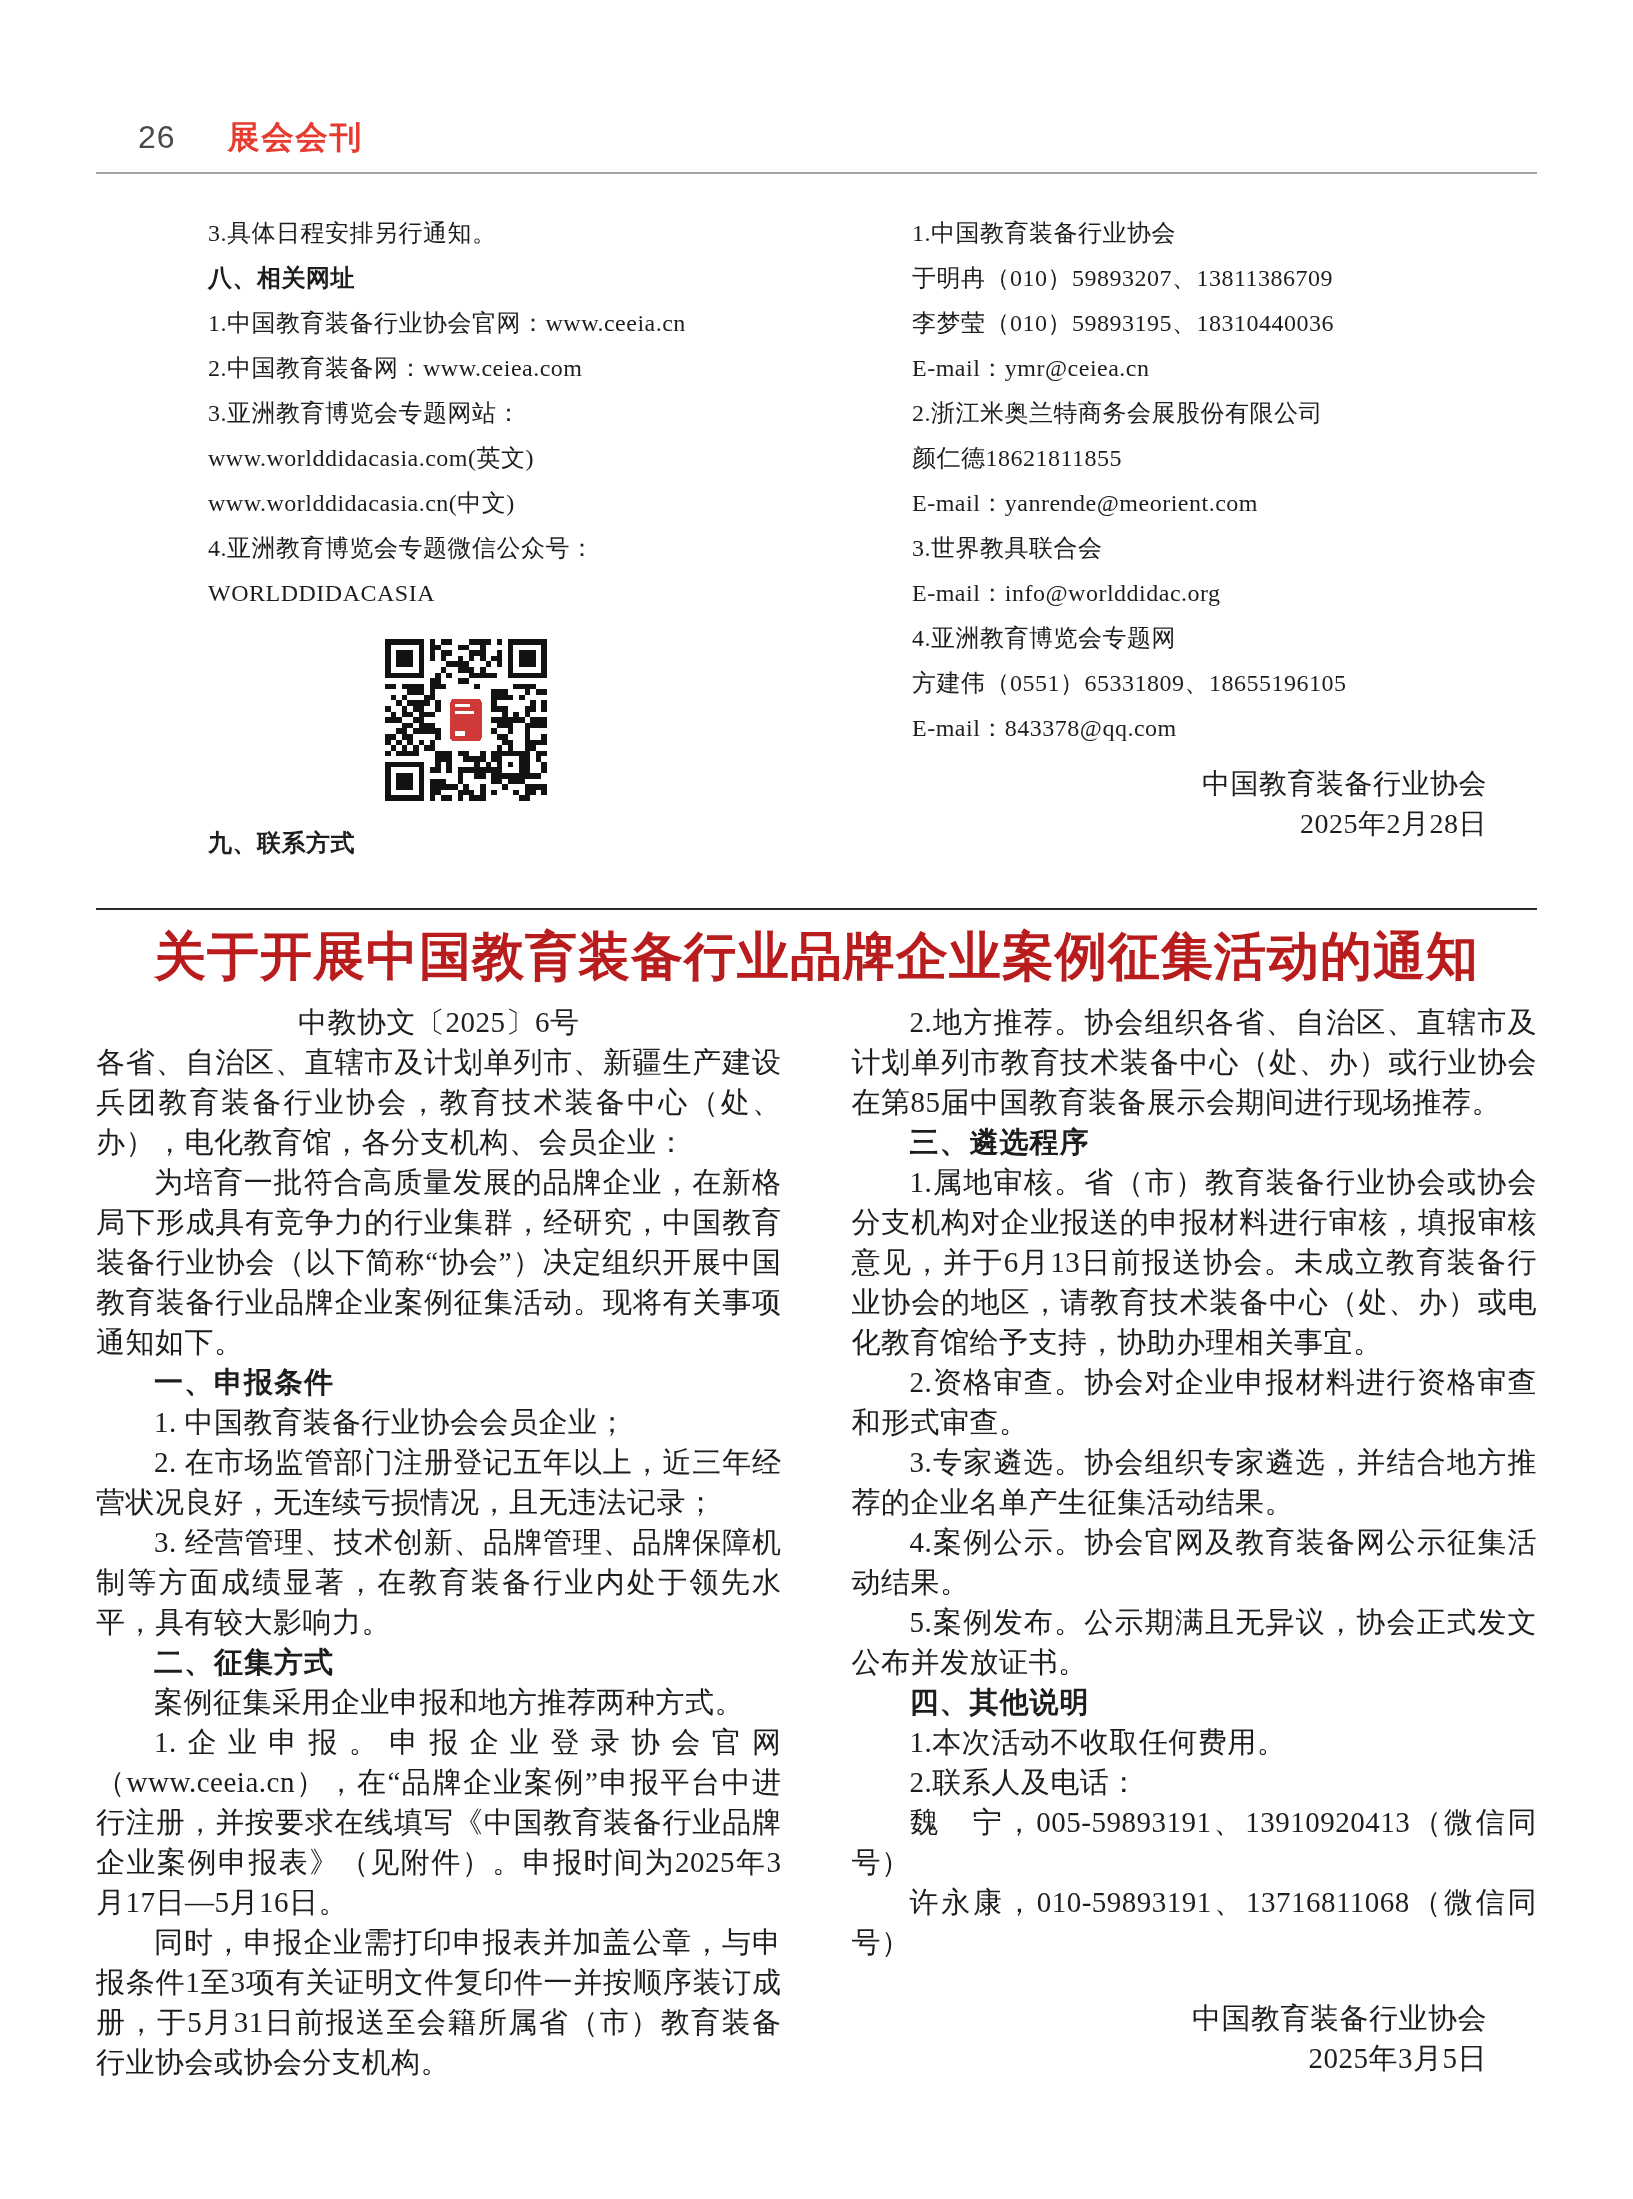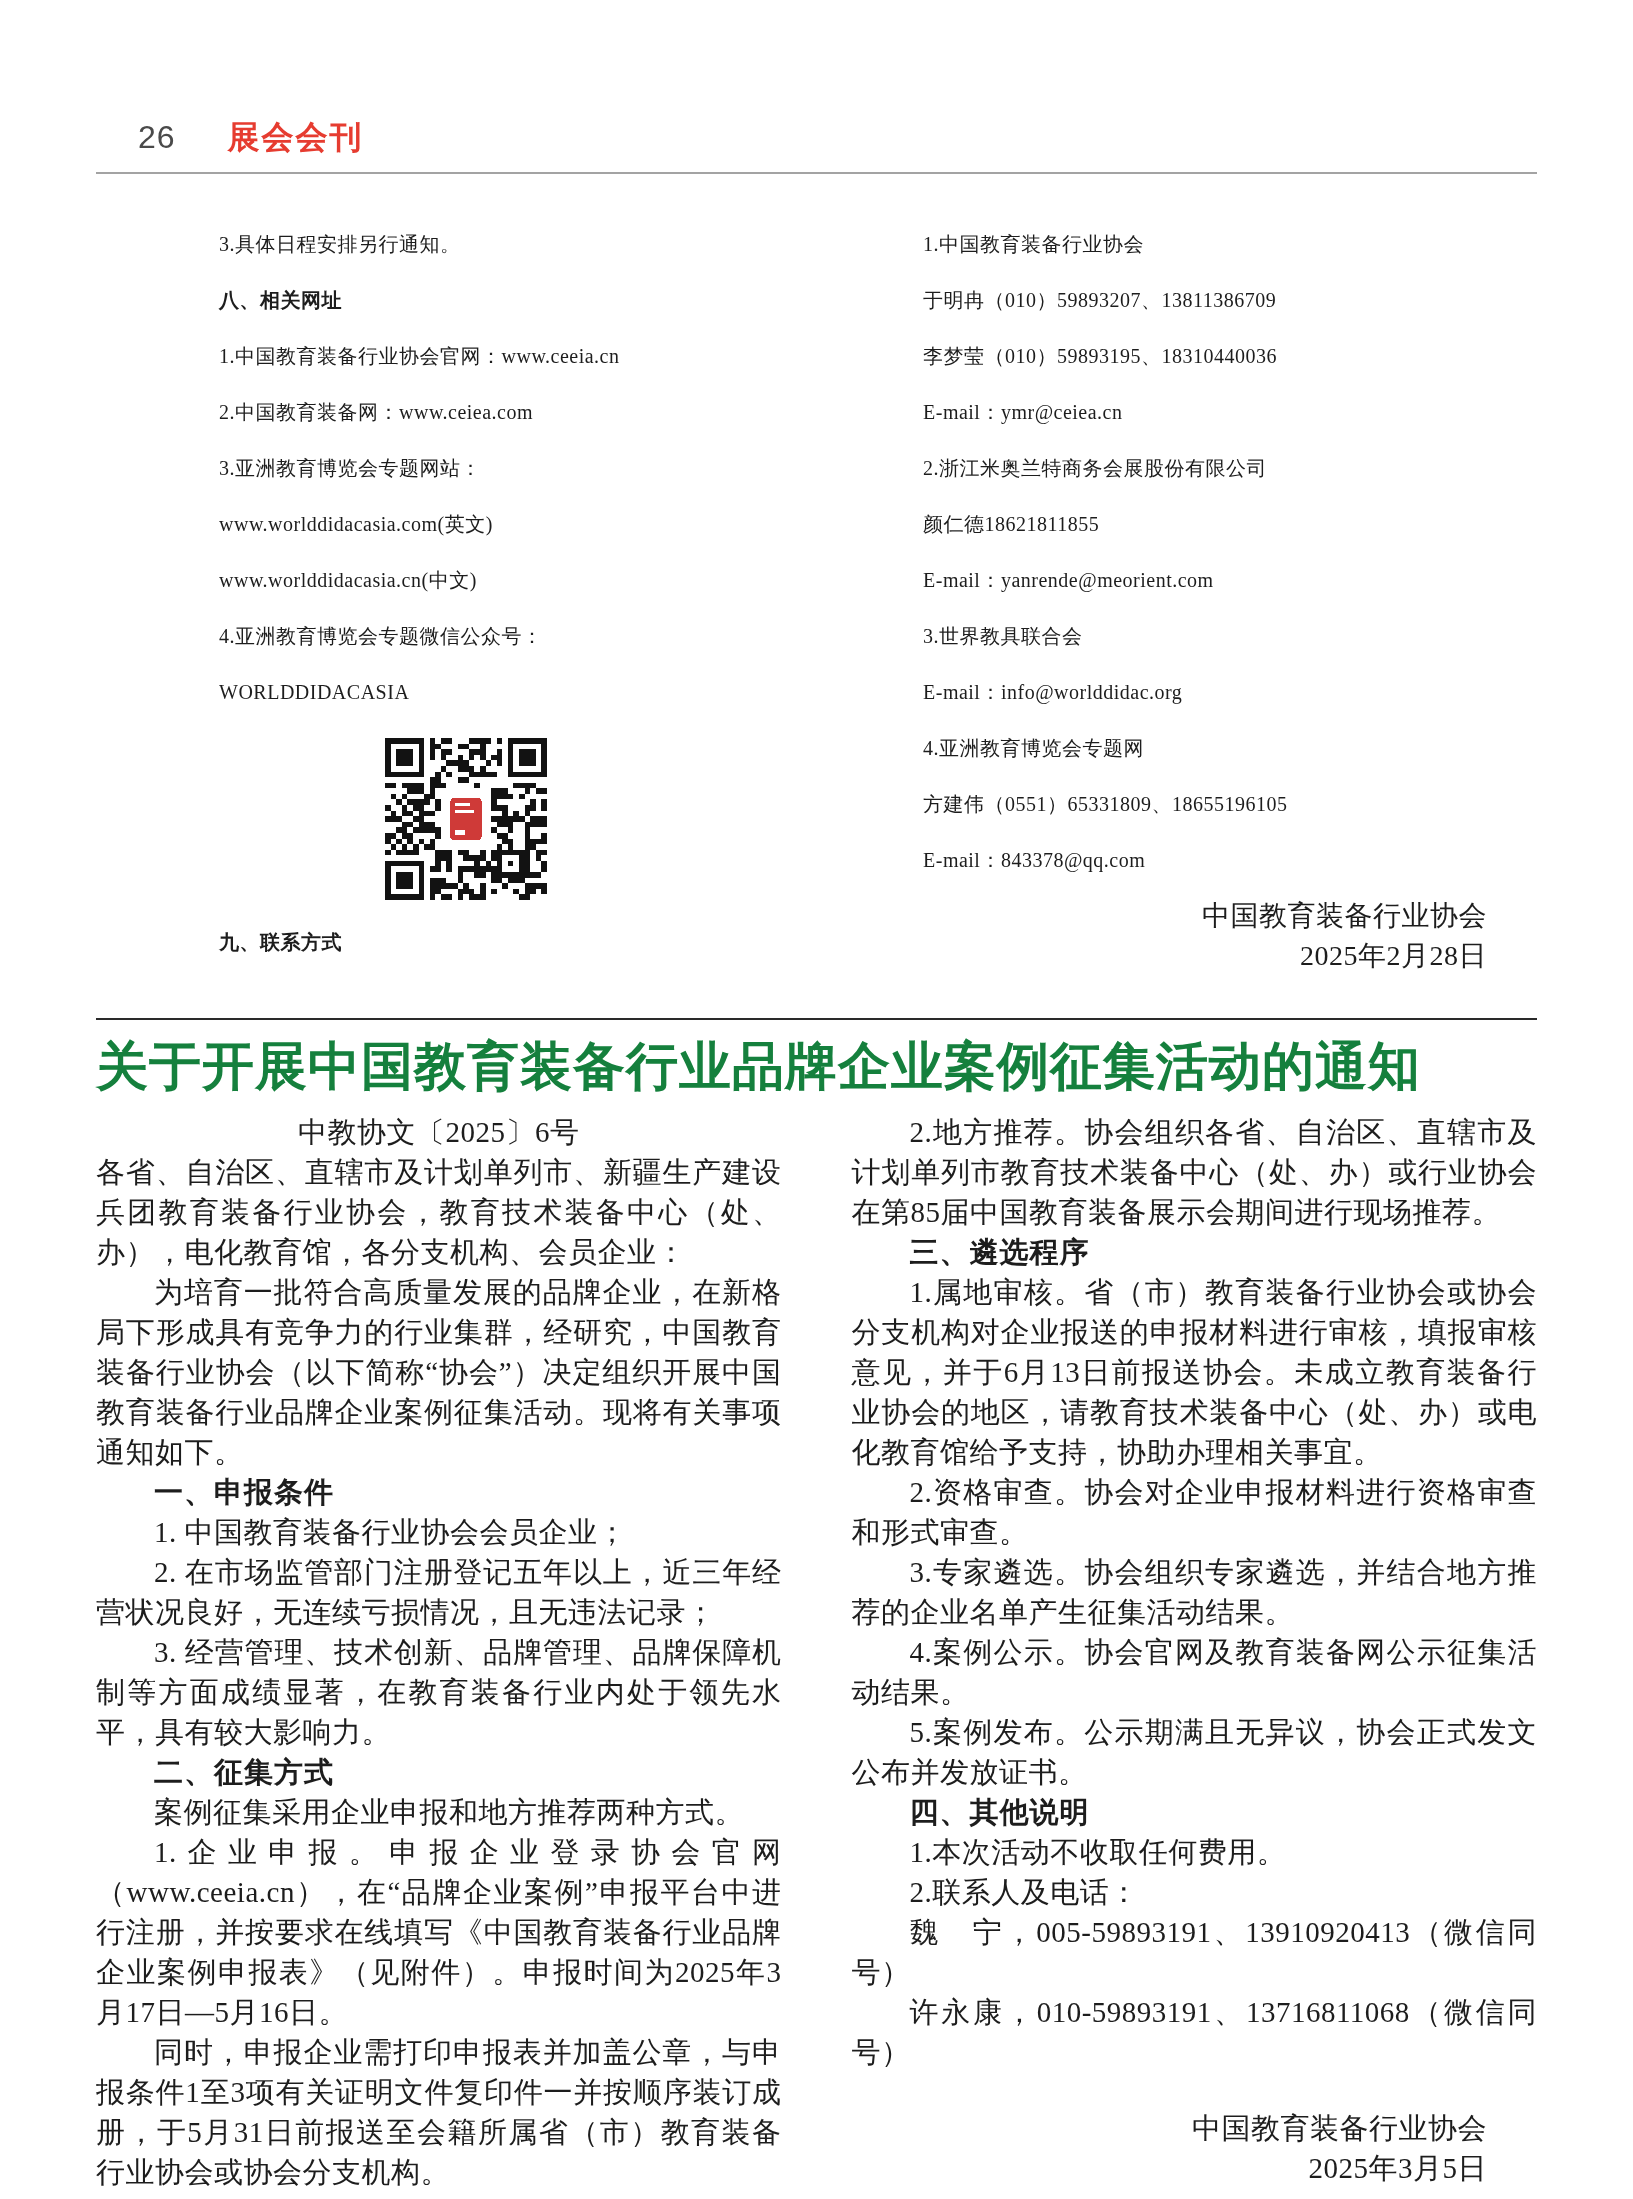--- a/index.html
+++ b/index.html
@@ -23,37 +23,37 @@
     font-size:32px;color:#4a4a4a;letter-spacing:1px;
   }
   .journal-label{
     font-family:"Liberation Sans","DejaVu Sans",sans-serif;
     font-size:32px;font-weight:700;color:#e63c30;letter-spacing:2px;
   }
   
   .top-grid{display:flex;margin:34px 96px 0 96px;}
   .top-left{width:660px;padding-left:107px;box-sizing:border-box;flex:none;}
   .top-right{flex:1;padding-left:151px;box-sizing:border-box;}
-  .top-grid p{margin:16px;font-size:20px;line-height:40px;letter-spacing:.5px;white-space:nowrap;}
+  .top-grid p{margin:5px;font-size:24px;line-height:40px;letter-spacing:.5px;white-space:nowrap;}
   .st-bold{font-weight:700;font-family:"Liberation Sans","DejaVu Sans",sans-serif;letter-spacing:2px;}
   .qr-wrap{margin:26px 0 22px 182px;width:162px;height:162px;}
   .qr-wrap svg{display:block;width:162px;height:162px;}
   .contact-heading{
     margin:0;font-size:28px;line-height:40px;font-weight:700;
     font-family:"Liberation Sans","DejaVu Sans",sans-serif;letter-spacing:2px;
   }
   .sig{margin-top:16px;text-align:right;padding-right:50px;}
   .sig p{margin:0;font-size:28px;line-height:40px;}
   
   .section-divider{margin:40px 96px 0 96px;border:none;border-top:2px solid #2a2a2a;height:0;}
   .notice-title{
     margin:14px 96px 0 96px;
     font-family:"Liberation Sans","DejaVu Sans",sans-serif;
     font-size:52px;line-height:64px;font-weight:700;
-    text-align:left;letter-spacing:1px;color:#15803d;
+    text-align:center;letter-spacing:1px;color:#b91c1c;
     white-space:nowrap;
   }
   
   .body-grid{display:flex;gap:70px;margin:14px 96px 0 96px;}
   .col{flex:1;min-width:0;}
   .col p{
     margin:0;font-size:29px;line-height:40px;letter-spacing:.5px;
     text-align:justify;
   }
   .col .st-center{text-align:center;text-indent:0;}

